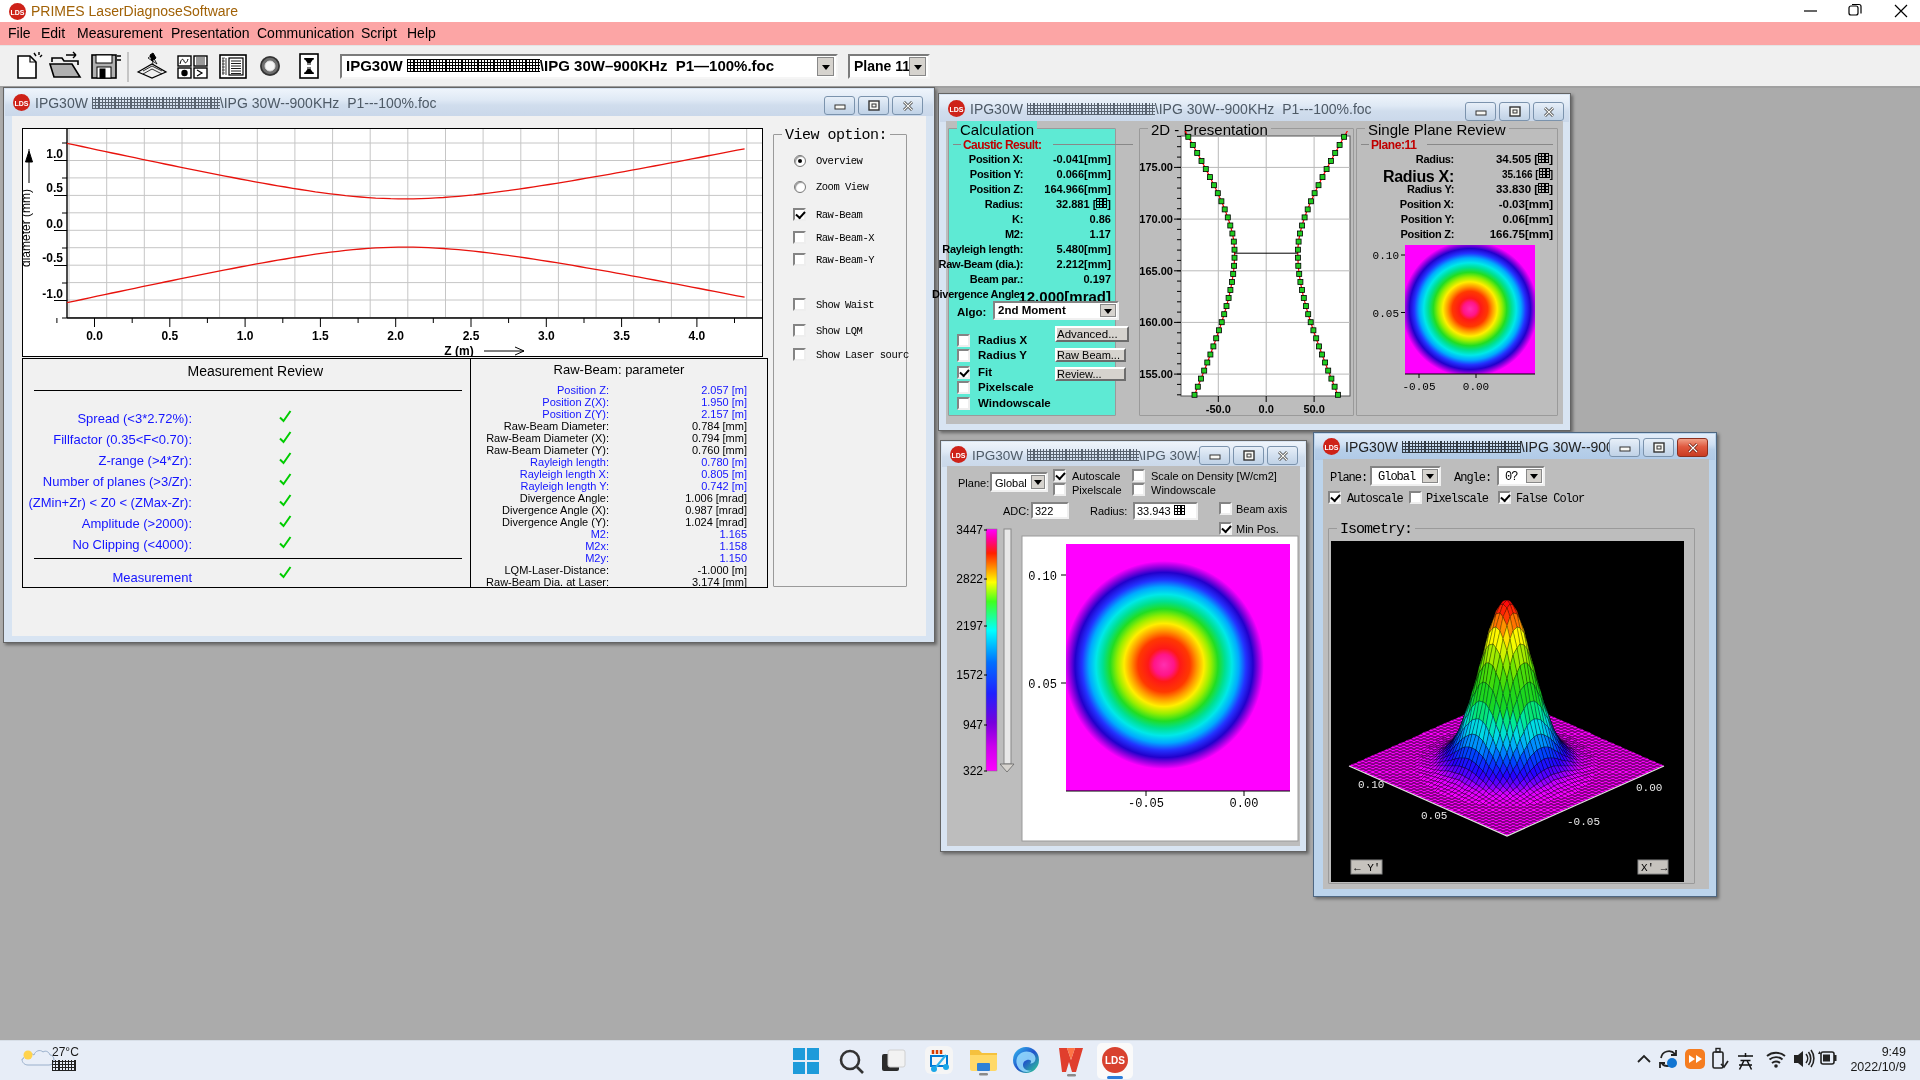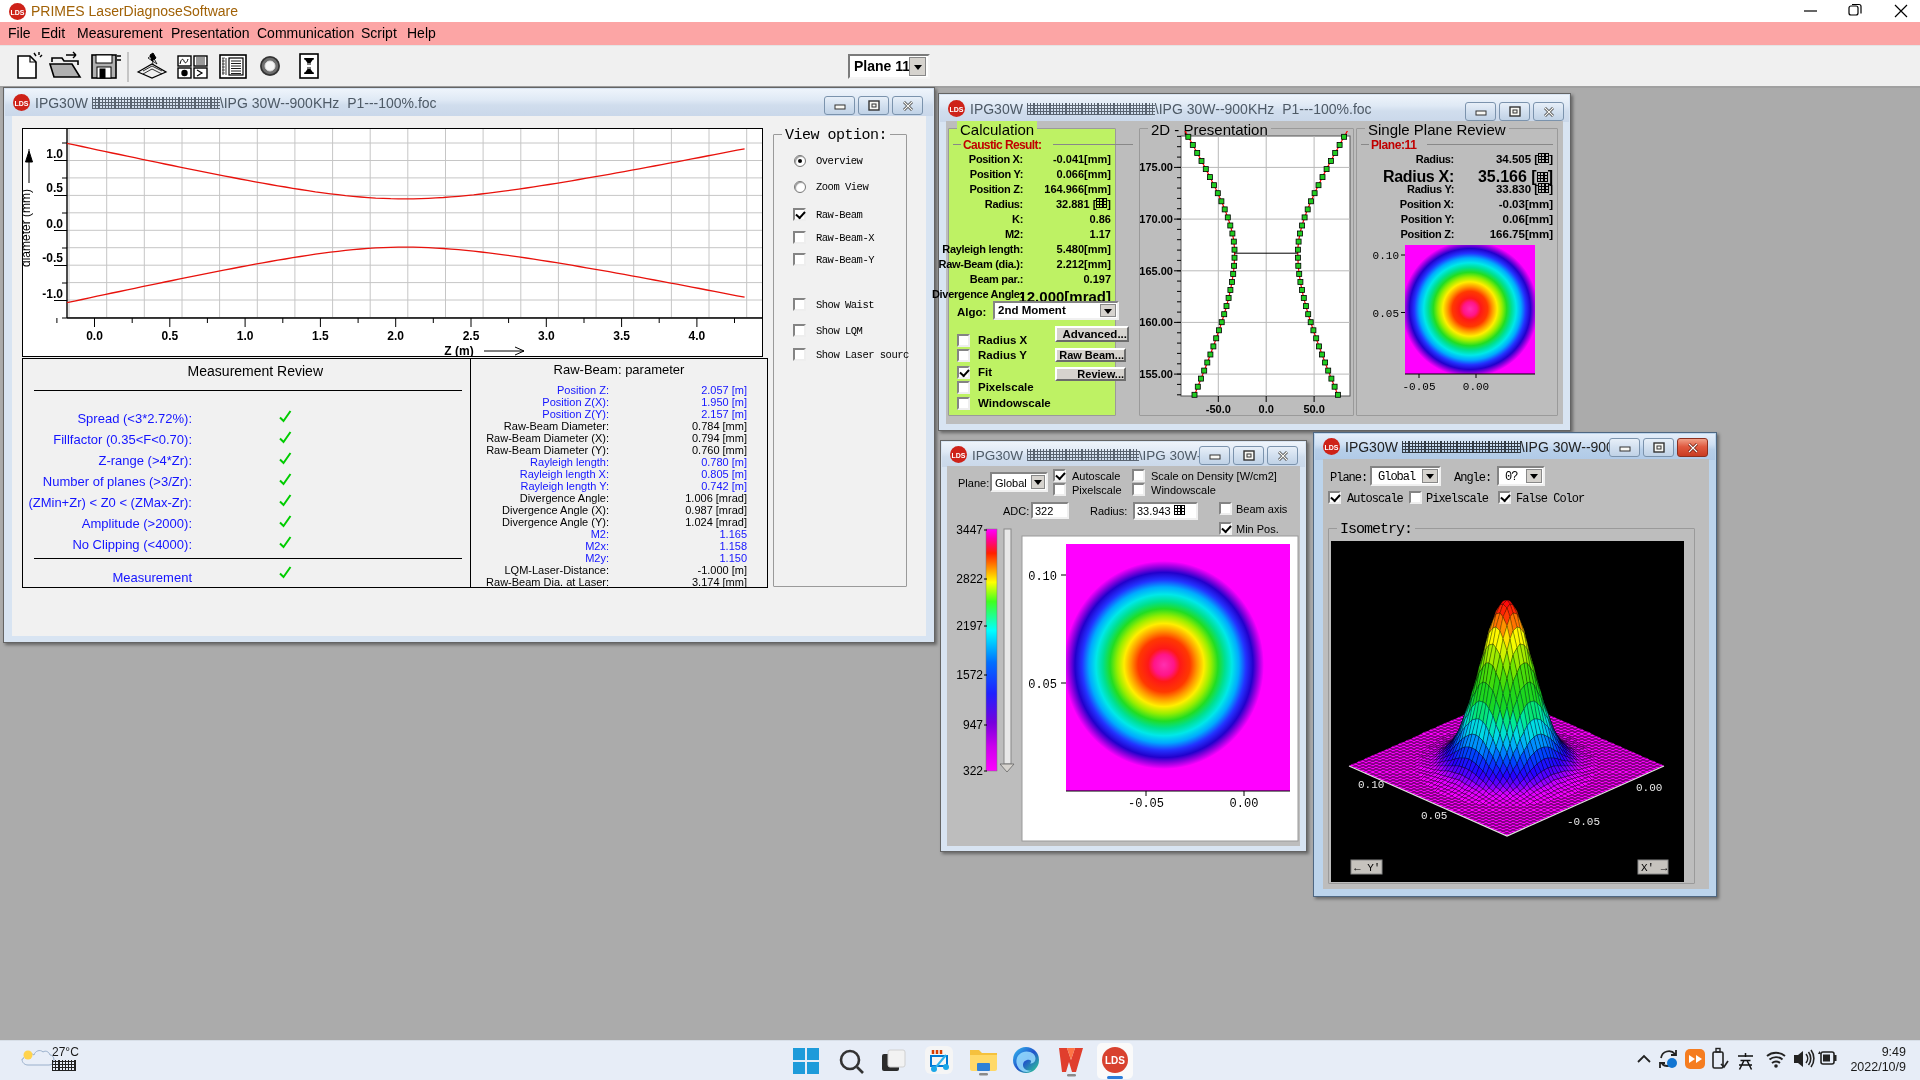--- a/index.html
+++ b/index.html
@@ -23,21 +23,21 @@
 .cbtn.red{background:linear-gradient(#f0a088,#e05a40 45%,#c93b22);border-color:#8d2f1e}
 .client{position:absolute;background:#bdbdbd}
 .client.white{background:#f1f1f1}
 .grp{position:absolute;border:1px solid #9a9a9a;border-radius:1px}
 .grp>.gt{position:absolute;top:-8px;left:8px;background:inherit;padding:0 3px;font-size:15px}
 .field{position:absolute;background:#fff;border-top:2px solid #848484;border-left:2px solid #848484;border-bottom:2px solid #f0f0f0;border-right:2px solid #f0f0f0;font-size:13px}
 .cb{position:absolute;width:13px;height:13px;background:#fff;border-top:2px solid #848484;border-left:2px solid #848484;border-bottom:2px solid #eee;border-right:2px solid #eee}
 .cb.chk:after{content:"";position:absolute;left:1px;top:1px;width:7px;height:4px;border-left:2px solid #000;border-bottom:2px solid #000;transform:rotate(-48deg)}
 .radio{position:absolute;width:12px;height:12px;border-radius:50%;background:#fff;border:1px solid #777;box-shadow:inset 1px 1px 1px #999}
 .radio.sel:after{content:"";position:absolute;left:3px;top:3px;width:4px;height:4px;border-radius:50%;background:#000}
-.btn{position:absolute;background:#d6d3ce;border-top:2px solid #fff;border-left:2px solid #fff;border-bottom:2px solid #6c6c6c;border-right:2px solid #6c6c6c;font-size:13px;text-align:right;font-weight:bold}
+.btn{position:absolute;background:#d6d3ce;border-top:2px solid #fff;border-left:2px solid #fff;border-bottom:2px solid #6c6c6c;border-right:2px solid #6c6c6c;font-size:13px;text-align:left;font-weight:normal}
 .lbl{position:absolute;white-space:nowrap}
 .b{font-weight:bold}
 .blue{color:#1414ff}
 .red{color:#c00000}
 .mrow{position:absolute;font-size:13px;white-space:nowrap}
 .prow{position:absolute;font-size:11px;white-space:nowrap}
 .m10{font-family:"Liberation Mono",monospace;font-size:10.5px;letter-spacing:-0.5px}
 .m12{font-family:"Liberation Mono",monospace;font-size:12px;letter-spacing:-1px}
 .f11{font-size:11px}
 #taskbar{left:0;top:1040px;width:1920px;height:40px;background:#e7edf7;border-top:1px solid #d8dfe8}
@@ -101,20 +101,26 @@
         <rect x="229" y="12" width="14" height="17" fill="#fff" stroke-width="1.2"></rect>
         <path d="M231 15h10m-10 2.5h10m-10 2.5h10m-10 2.5h10m-10 2.5h10m-10 2.5h10" stroke-width="0.9"></path>
 <circle cx="270" cy="20" r="10" fill="#6e6e6e" stroke="none"></circle>
         <circle cx="270" cy="20" r="9" fill="none" stroke="#333" stroke-width="1.5"></circle>
         <circle cx="270" cy="20" r="5" fill="#f5f5f5" stroke="#ddd"></circle>
 <rect x="300" y="8" width="18" height="24" fill="#fff" stroke-width="1.6"></rect>
         <path d="M304 12h10l-3.5 5h-3z m0 16h10l-3.5-5h-3z" fill="#000" stroke="none"></path>
         <path d="M304 13h10m-10 14h10m-7-9h4m-4 4h4" stroke-width="1"></path>
 </g>
     </svg>
+ <div class="combo" style="left:340px;top:8px;width:498px;height:25px">
+      <span style="position:absolute;left:4px;top:1px">IPG30W <span style="display:inline-block;width:133px;height:13px;background-image:repeating-linear-gradient(0deg,#000 0 1px,rgba(0,0,0,0) 1px 3px),repeating-linear-gradient(90deg,#000 0 1.2px,rgba(0,0,0,0) 1.2px 3.2px);vertical-align:-1px"></span>\IPG 30W–900KHz&nbsp;&nbsp;P1—100%.foc</span>
+      <span class="ar">
+        <i></i>
+      </span>
+    </div>
  <div class="combo" style="left:848px;top:8px;width:82px;height:25px">
       <span style="position:absolute;left:4px;top:2px;font-size:14px">Plane 11</span>
       <span class="ar">
         <i></i>
       </span>
     </div>
 </div>
 <div class="abs" id="wsep"></div>
 
 <div class="win" style="left:3px;top:87px;width:932px;height:556px">
@@ -304,21 +310,21 @@
         </div>
         <div class="cbtn">
           <svg width="12" height="10">
             <path d="M2 1l8 8 M10 1l-8 8" stroke="#333" stroke-width="2.6"></path>
             <path d="M2 1l8 8 M10 1l-8 8" stroke="#f8f8f4" stroke-width="1.2"></path>
           </svg>
         </div>
       </div>
  </div>
  <div class="client" style="left:7px;top:27px;width:617px;height:303px">
-  <div class="grp" style="left:2px;top:7px;width:168px;height:288px;background:#bef264">
+  <div class="grp" style="left:2px;top:7px;width:168px;height:288px;background:#5eead4">
    <div class="gt">Calculation</div>
    <div class="lbl red b" style="left:14px;top:9px;font-size:12px;letter-spacing:-0.6px">Caustic Result:</div>
    <svg class="abs" style="left:0;top:0" width="188" height="26">
           <path d="M4 15.5h8 M104 15.5h80" stroke="#888"></path>
         </svg>
    <div class="lbl b" style="right:92px;top:24px;font-size:11px;letter-spacing:-0.3px">Position X:</div>
         <div class="lbl b" style="right:4px;top:24px;font-size:11px">-0.041[mm]</div>
         <div class="lbl b" style="right:92px;top:39px;font-size:11px;letter-spacing:-0.3px">Position Y:</div>
         <div class="lbl b" style="right:4px;top:39px;font-size:11px">0.066[mm]</div>
         <div class="lbl b" style="right:92px;top:54px;font-size:11px;letter-spacing:-0.3px">Position Z:</div>
@@ -445,21 +451,21 @@
       </svg>
   <div class="grp" style="left:410px;top:7px;width:202px;height:288px;background:#bdbdbd">
    <div class="gt">Single Plane Review</div>
    <div class="lbl red b" style="left:14px;top:9px;font-size:12px;letter-spacing:-0.4px">Plane:11</div>
    <svg class="abs" style="left:0;top:0" width="202" height="26">
           <path d="M4 15.5h8 M70 15.5h126" stroke="#888"></path>
         </svg>
    <div class="lbl b" style="right:103px;top:24px;font-size:11px;letter-spacing:-0.3px">Radius:</div>
         <div class="lbl b" style="right:4px;top:24px;font-size:11.5px">34.505 [<span style="display:inline-block;width:11px;height:10px;background-image:repeating-linear-gradient(0deg,#000 0 1px,rgba(0,0,0,0) 1px 3px),repeating-linear-gradient(90deg,#000 0 1.2px,rgba(0,0,0,0) 1.2px 3.2px);vertical-align:0px"></span>]</div>
         <div class="lbl b" style="right:103px;top:39px;font-size:16px;letter-spacing:-0.3px">Radius X:</div>
-        <div class="lbl b" style="right:4px;top:39px;font-size:16px">35.166 [<span style="display:inline-block;width:11px;height:10px;background-image:repeating-linear-gradient(0deg,#000 0 1px,rgba(0,0,0,0) 1px 3px),repeating-linear-gradient(90deg,#000 0 1.2px,rgba(0,0,0,0) 1.2px 3.2px);vertical-align:0px"></span>]</div>
+        <div class="lbl b" style="right:4px;top:39px;font-size:10px">35.166 [<span style="display:inline-block;width:11px;height:10px;background-image:repeating-linear-gradient(0deg,#000 0 1px,rgba(0,0,0,0) 1px 3px),repeating-linear-gradient(90deg,#000 0 1.2px,rgba(0,0,0,0) 1.2px 3.2px);vertical-align:0px"></span>]</div>
         <div class="lbl b" style="right:103px;top:54px;font-size:11px;letter-spacing:-0.3px">Radius Y:</div>
         <div class="lbl b" style="right:4px;top:54px;font-size:11.5px">33.830 [<span style="display:inline-block;width:11px;height:10px;background-image:repeating-linear-gradient(0deg,#000 0 1px,rgba(0,0,0,0) 1px 3px),repeating-linear-gradient(90deg,#000 0 1.2px,rgba(0,0,0,0) 1.2px 3.2px);vertical-align:0px"></span>]</div>
         <div class="lbl b" style="right:103px;top:69px;font-size:11px;letter-spacing:-0.3px">Position X:</div>
         <div class="lbl b" style="right:4px;top:69px;font-size:11.5px">-0.03[mm]</div>
         <div class="lbl b" style="right:103px;top:84px;font-size:11px;letter-spacing:-0.3px">Position Y:</div>
         <div class="lbl b" style="right:4px;top:84px;font-size:11.5px">0.06[mm]</div>
         <div class="lbl b" style="right:103px;top:99px;font-size:11px;letter-spacing:-0.3px">Position Z:</div>
         <div class="lbl b" style="right:4px;top:99px;font-size:11.5px">166.75[mm]</div>
    <svg class="abs" style="left:14px;top:110px" width="186" height="160">
 <defs>

